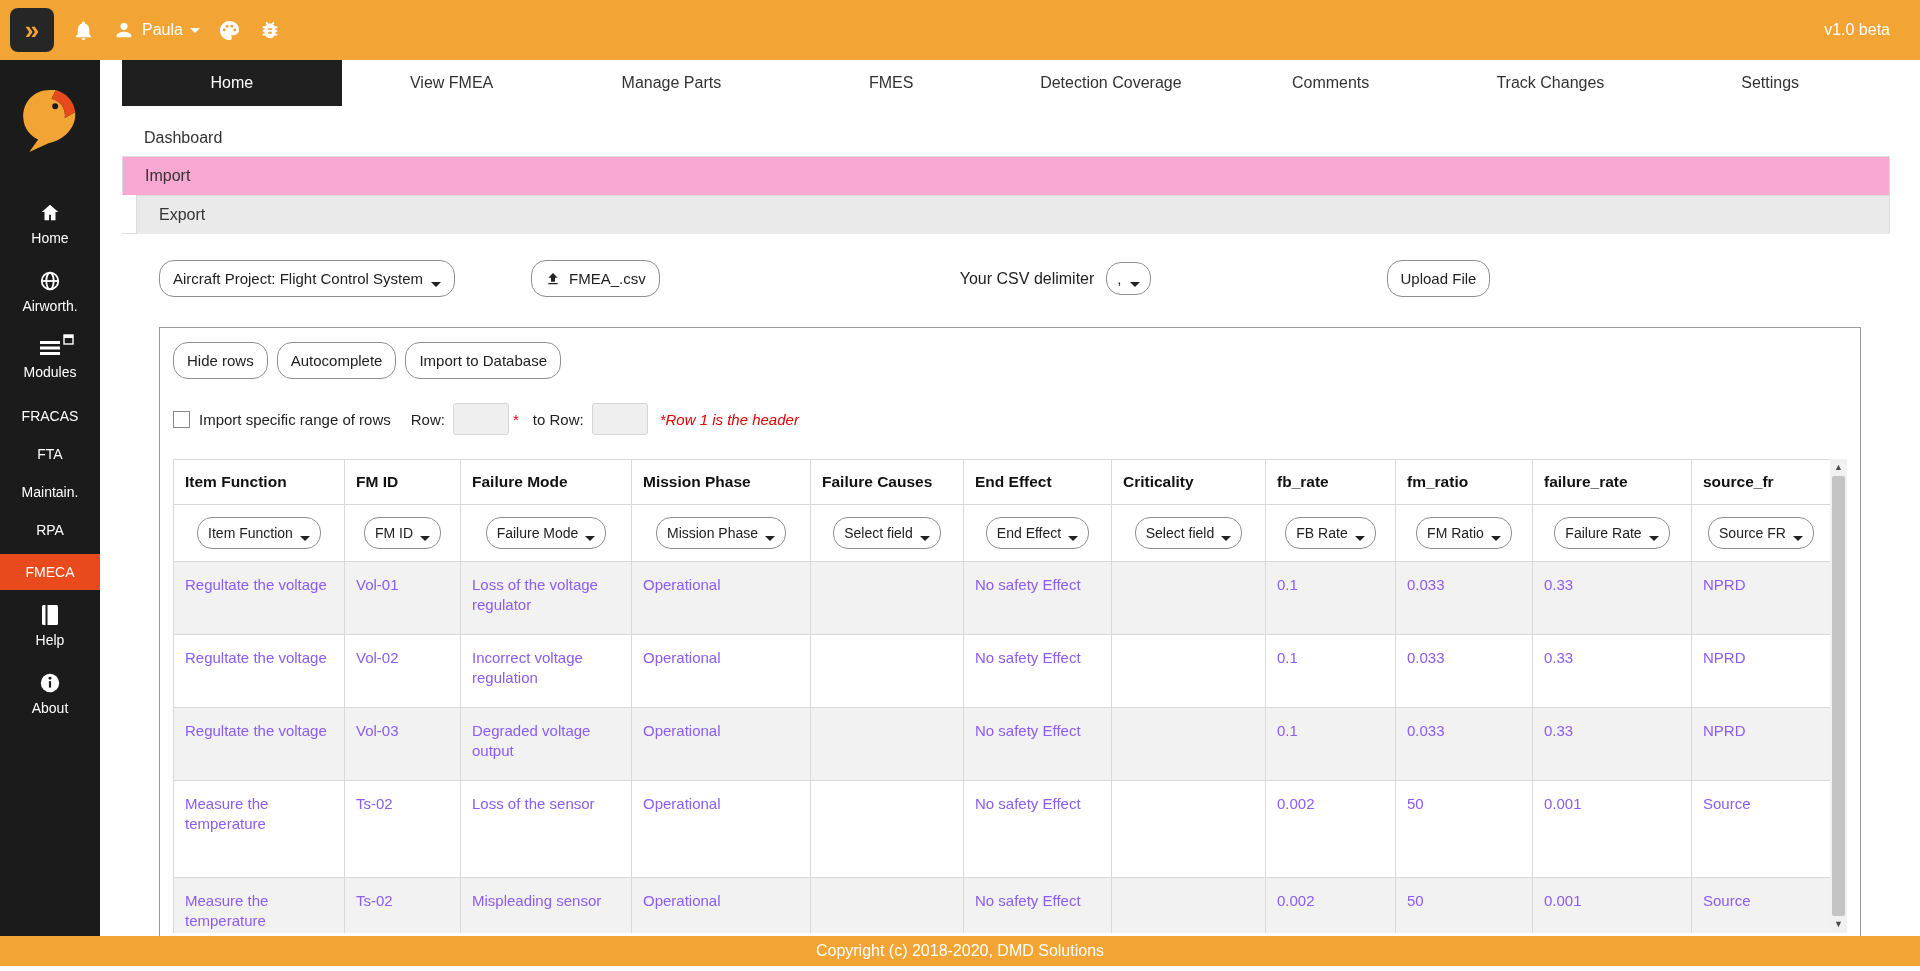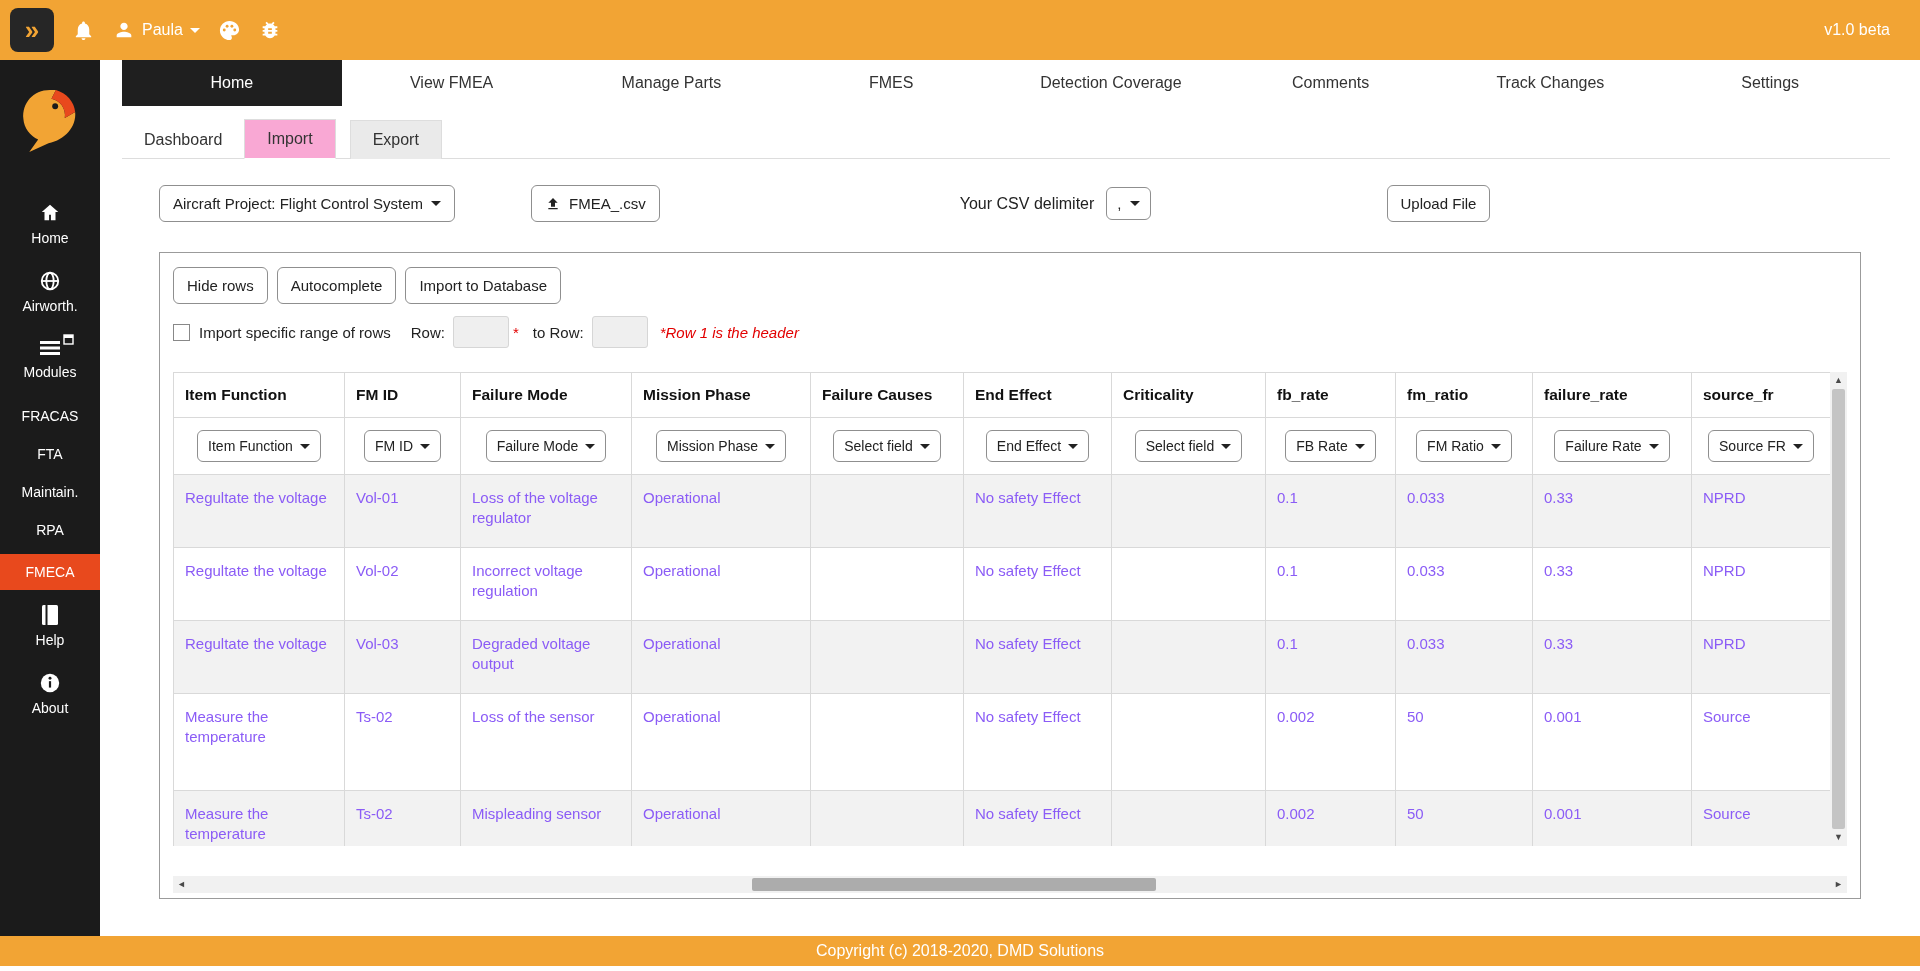--- a/index.html
+++ b/index.html
@@ -38,38 +38,38 @@
   .side-item.active{background:var(--accent);padding:10px 0;margin:4px 0 8px;}
   .modules-icon-wrap{position:relative;}
   .modules-mini{position:absolute;right:-13px;top:-4px;}
 
   
   .content{position:absolute;left:100px;top:60px;right:0;bottom:35px;background:#fff;overflow:hidden;}
   .main-tabs{display:flex;height:46px;padding:0 40px 0 22px;}
   .main-tab{flex:1;display:flex;align-items:center;justify-content:center;font-size:16px;color:#333;cursor:pointer;}
   .main-tab.active{background:#1F1F1F;color:#fff;}
 
-  .sub-tabs{display:flex;margin:13px 30px 0 22px;border-bottom:1px solid #DDD;align-items:flex-end;}
+  .sub-tabs{display:flex;margin:13px 30px 0 22px;border-bottom:1px solid #DDD;flex-direction:column;}
   .sub-tab{padding:10px 22px;font-size:16px;color:#333;cursor:pointer;margin-bottom:-1px;}
   .sub-tab.active{background:#f9a8d4;border:1px solid #DDD;border-bottom:1px solid #fff;}
   .sub-tab.inactive{background:#EAEAEA;border:1px solid #DDD;border-bottom:none;margin-left:14px;}
 
-  .btn{background:#fff;border:1px solid var(--btn-border);border-radius:6px;font-size:15px;color:#222;
-       padding:9px 13px;font-family:inherit;display:inline-flex;align-items:center;gap:8px;cursor:pointer;white-space:nowrap;}
+  .btn{background:#fff;border:1px solid var(--btn-border);border-radius:15px;font-size:15px;color:#222;
+       padding:9px 13px;font-family:inherit;display:inline-flex;align-items:flex-end;gap:8px;cursor:pointer;white-space:nowrap;}
 
   .controls{display:flex;align-items:center;margin:26px 59px 0;}
   .csv-btn{margin-left:76px;}
   .delim-label{margin-left:300px;font-size:16px;text-align:center;}
   .delim-btn{margin-left:12px;padding:7px 10px;}
   .upload-btn{margin-left:236px;}
 
   
   .panel{position:relative;margin:30px 59px 0;height:647px;border:1px solid #9B9B9B;padding:14px 13px;}
   .panel-actions{display:flex;gap:9px;}
-  .range-row{display:flex;align-items:center;margin-top:12px;font-size:15px;}
+  .range-row{display:flex;align-items:center;margin-top:24px;font-size:15px;}
   .checkbox{width:17px;height:17px;border:1px solid #888;background:#fff;display:inline-block;cursor:pointer;}
   .range-label{margin-left:9px;}
   .row-label{margin-left:20px;text-align:right;}
   .range-input{width:56px;height:32px;background:#EFEFEF;border:1px solid #D6D6D6;border-radius:3px;
                margin-left:8px;font-family:inherit;font-size:15px;padding:0 6px;}
   .req{color:var(--note-red);margin-left:4px;}
   .to-label{margin-left:14px;}
   .note{color:var(--note-red);font-style:italic;margin-left:12px;font-size:15px;}
 
   

